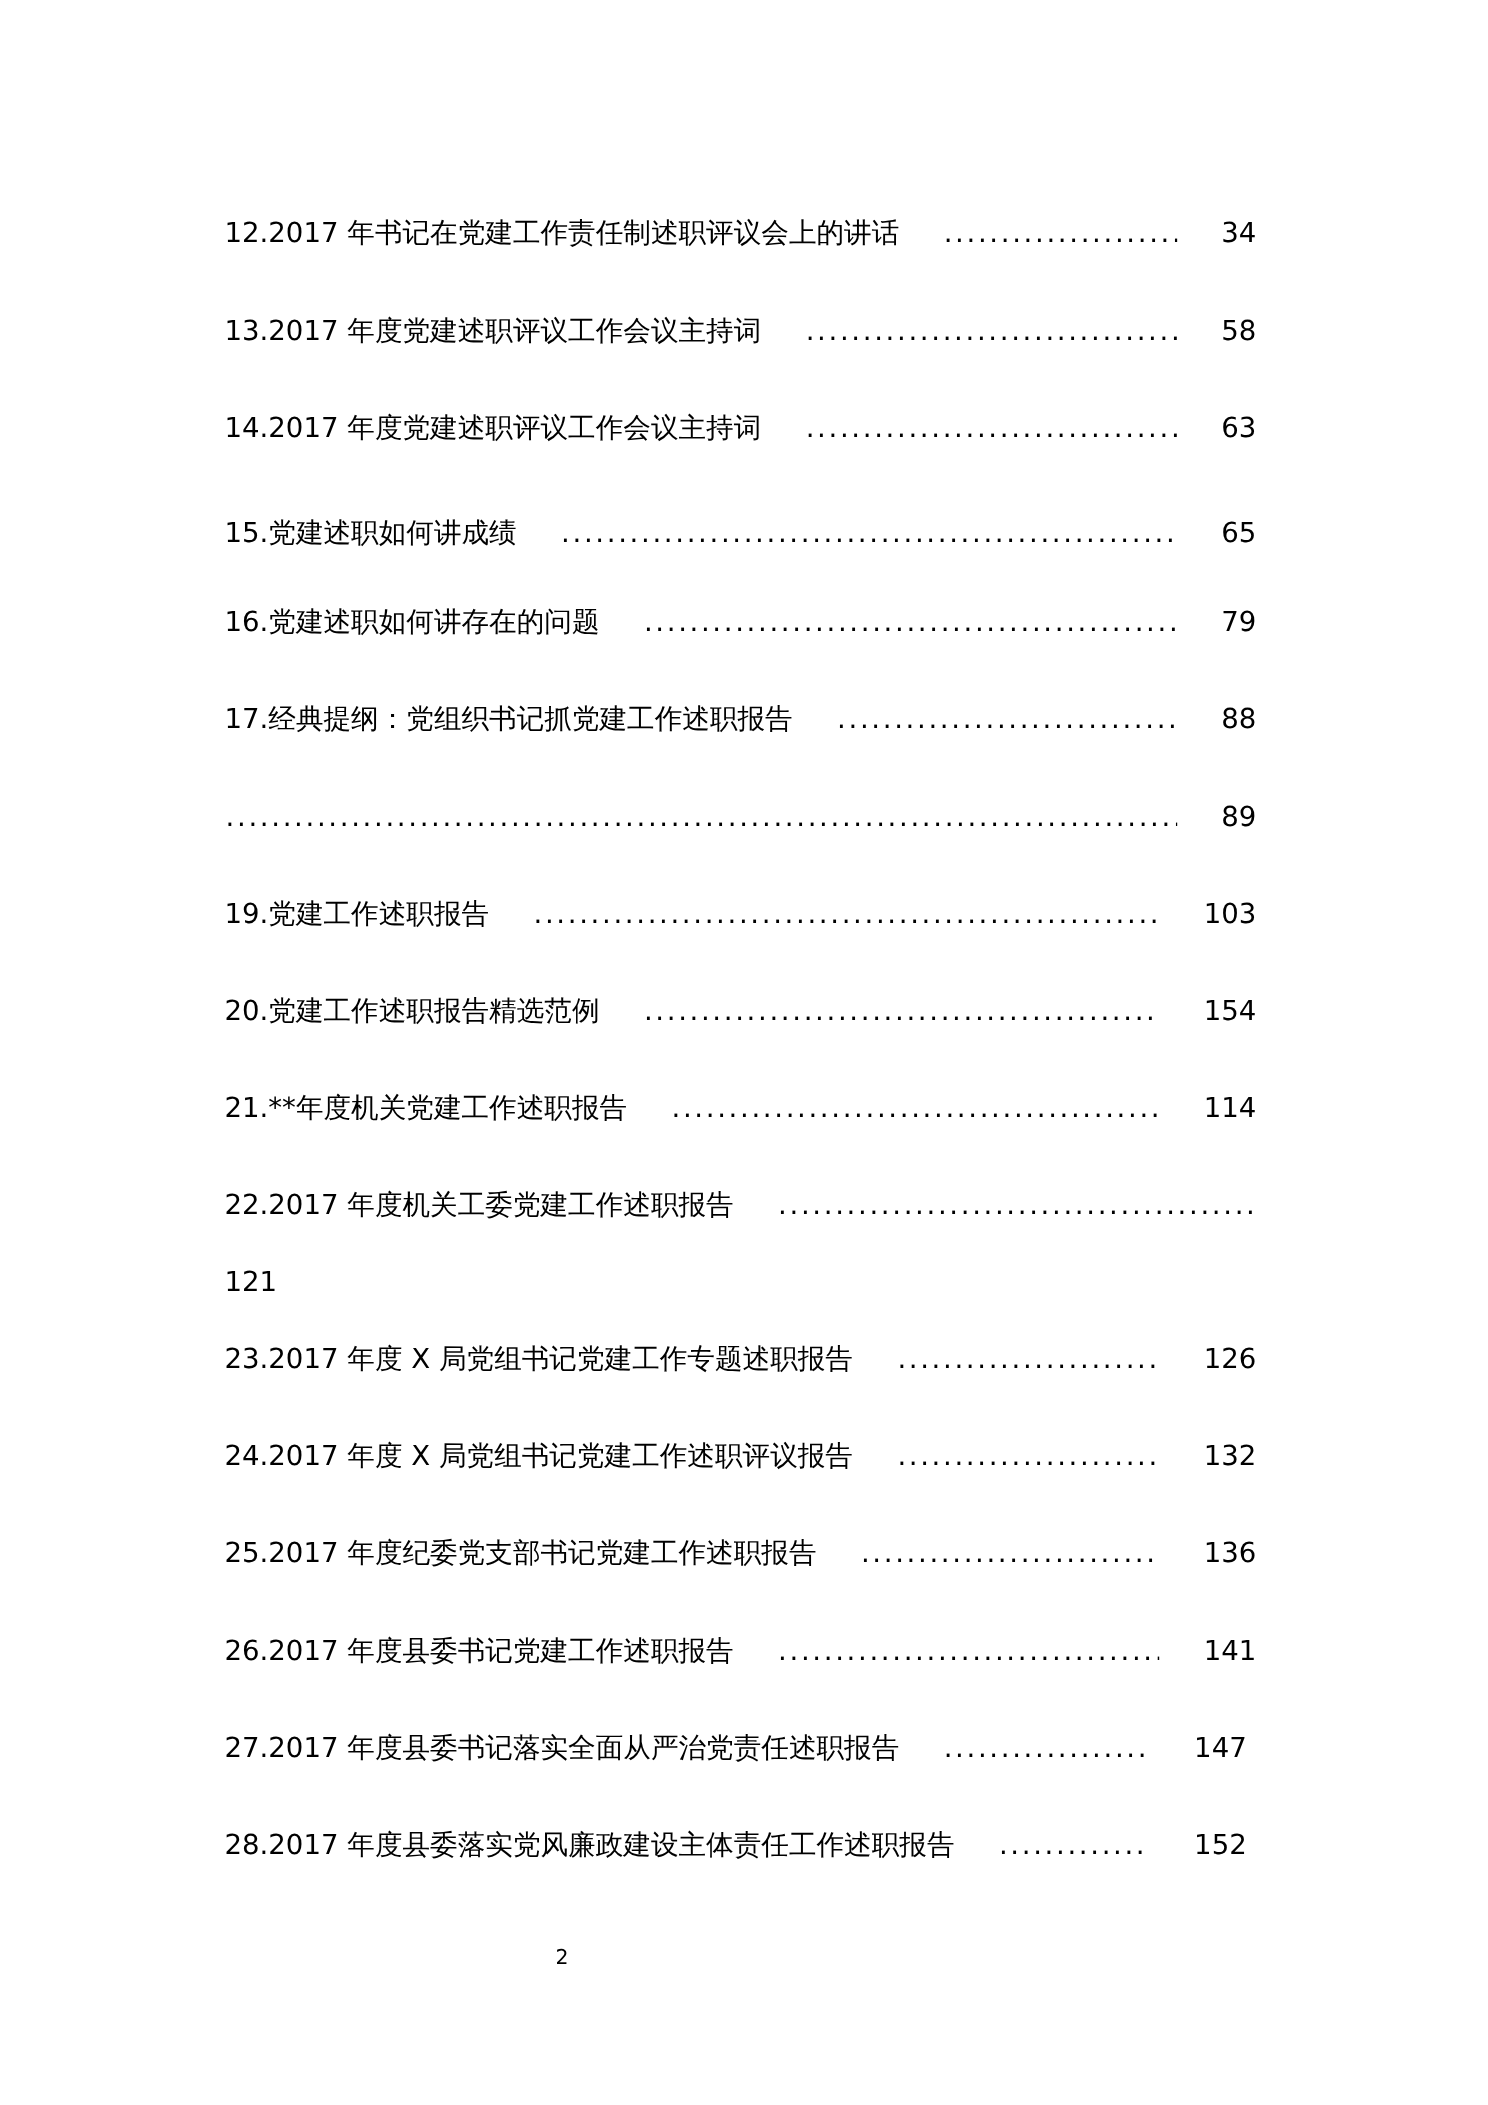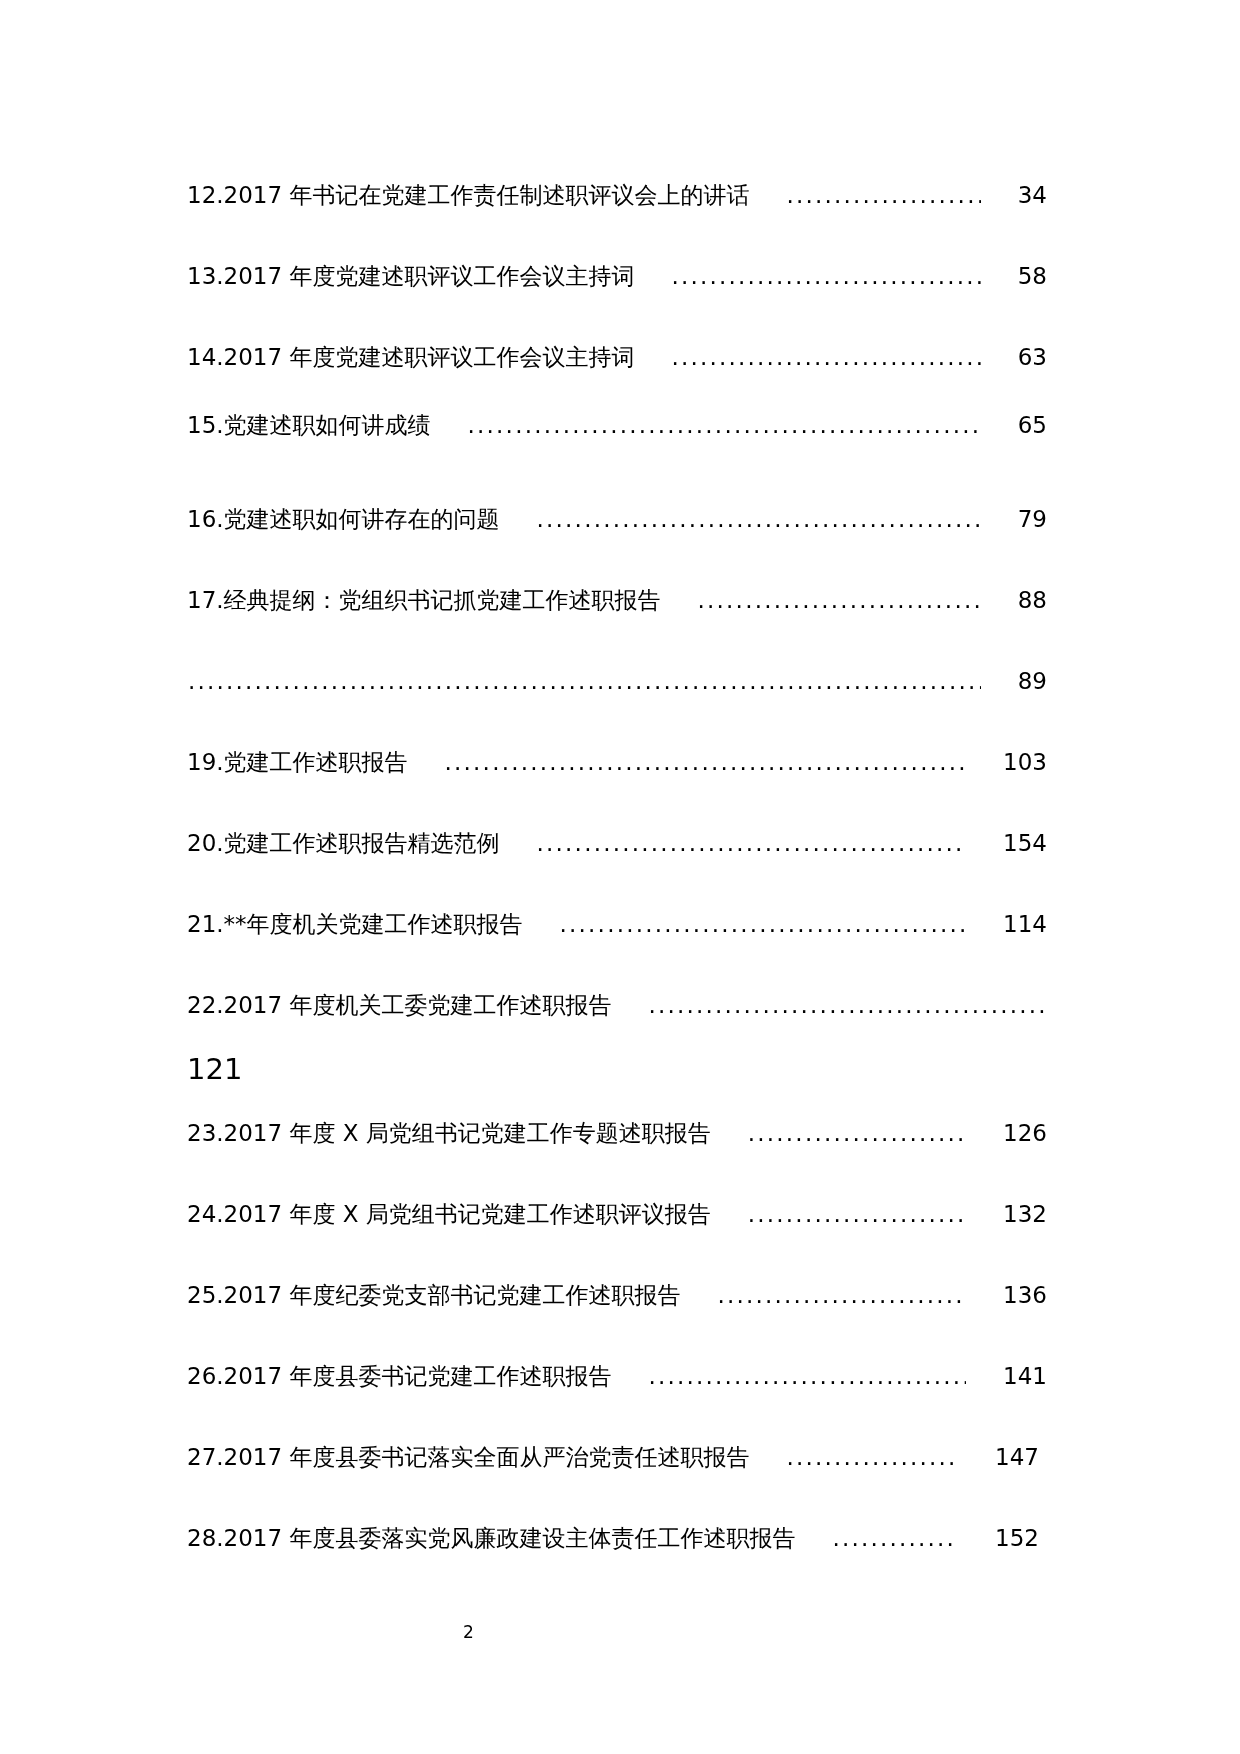--- a/index.html
+++ b/index.html
@@ -58,21 +58,21 @@
     }
     .toc-entry.short {
       width: 852px;
     }
     .toc-entry.wrapped .leader {
       margin-right: 0;
     }
     .wrap-page {
       position: absolute;
       left: 0;
-      font-size: 29px;
+      font-size: 23px;
       line-height: 34px;
     }
     .footer-page {
       position: absolute;
       left: 463px;
       top: 1620px;
       font-size: 17px;
       line-height: 24px;
     }
   </style>
@@ -93,21 +93,21 @@
       <span class="leader"></span>
       <span class="pagenum">58</span>
     </div>
 
     <div class="toc-entry" style="top:162px">
       <span class="title">14.2017 年度党建述职评议工作会议主持词</span>
       <span class="leader"></span>
       <span class="pagenum">63</span>
     </div>
 
-    <div class="toc-entry" style="top:230px">
+    <div class="toc-entry" style="top:250px">
       <span class="title">15.党建述职如何讲成绩</span>
       <span class="leader"></span>
       <span class="pagenum">65</span>
     </div>
 
     <div class="toc-entry" style="top:324px">
       <span class="title">16.党建述职如何讲存在的问题</span>
       <span class="leader"></span>
       <span class="pagenum">79</span>
     </div>

